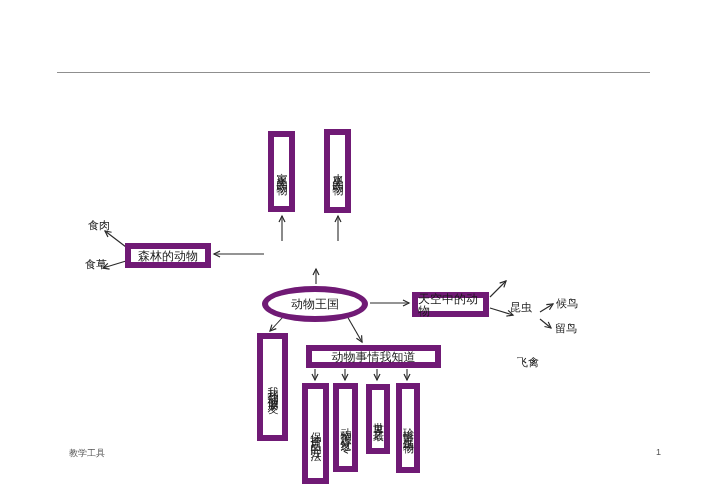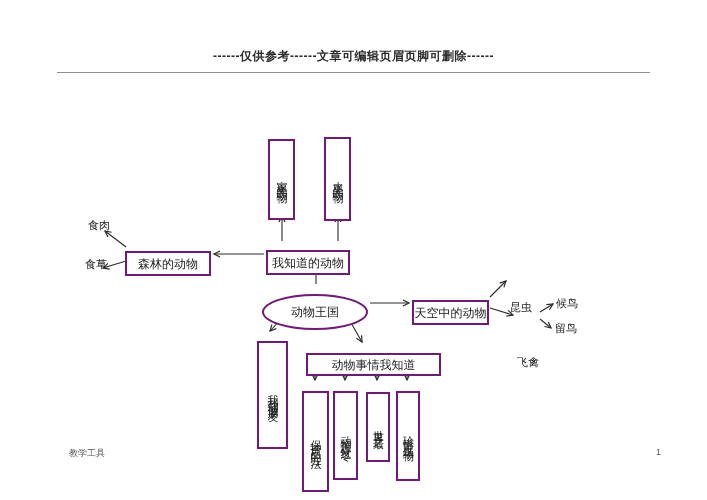--- a/index.html
+++ b/index.html
@@ -12,44 +12,43 @@
     font-size:12px; letter-spacing:0.5px; color:#2a2a2a;
     font-family:"Liberation Sans","DejaVu Sans",sans-serif; font-weight:bold;
   }
   .rule { position:absolute; top:72px; left:57px; width:593px; height:1px; background:#8f8f8f; }
   .doc-title {
     position:absolute; top:82px; left:222px; font-size:14px; font-weight:bold;
     letter-spacing:1px; color:#111;
     font-family:"Liberation Sans","DejaVu Sans",sans-serif;
   }
   .box {
-    position:absolute; border:2px solid #701a75; background:#fff; box-sizing:border-box;
+    position:absolute; border:6px solid #701a75; background:#fff; box-sizing:border-box;
     display:flex; align-items:center; justify-content:center;
-    font-size:12px; color:#1a1a1a; line-height:1;margin-top:8px;
+    font-size:12px; color:#1a1a1a; line-height:1;
   }
   .vbox {
     writing-mode:vertical-rl; text-orientation:upright;
     font-size:11px; letter-spacing:3px; padding:4px 0;
   }
   .ellipse { border-radius:50%; font-size:12px; }
   .lbl { position:absolute; font-size:11px; color:#1a1a1a; line-height:1; }
   .footer-txt {
     position:absolute; top:447px; font-size:9px; color:#555;
     font-family:"Liberation Sans","DejaVu Sans",sans-serif;
     padding-left:12px;
   }
   svg.arrows { position:absolute; left:0; top:0; pointer-events:none; }
   svg.arrows line { stroke:#2a2a2a; stroke-width:1.1; }
 </style>
 </head>
 <body>
 
 <div class="page">
 
-  <div class="hdr-note">------仅供参考------文章可编辑页眉页脚可删除------</div>
   <div class="rule"></div>
 
   <svg class="arrows" width="707" height="500">
     <defs>
       <marker id="ah" markerWidth="10" markerHeight="10" refX="7" refY="4" orient="auto" markerUnits="userSpaceOnUse">
         <path d="M1,1 L7,4 L1,7" fill="none" stroke="#2a2a2a" stroke-width="1.2"></path>
       </marker>
     </defs>
     <line x1="282" y1="241" x2="282" y2="216" marker-end="url(#ah)"></line>
     <line x1="338" y1="241" x2="338" y2="216" marker-end="url(#ah)"></line>
@@ -66,21 +65,20 @@
     <line x1="347" y1="316" x2="362" y2="342" marker-end="url(#ah)"></line>
     <line x1="315" y1="369" x2="315" y2="380" marker-end="url(#ah)"></line>
     <line x1="345" y1="369" x2="345" y2="380" marker-end="url(#ah)"></line>
     <line x1="377" y1="369" x2="377" y2="380" marker-end="url(#ah)"></line>
     <line x1="407" y1="369" x2="407" y2="380" marker-end="url(#ah)"></line>
   </svg>
 
   <div class="box vbox" style="left:268px; top:131px; width:27px; height:81px;">家里的动物</div>
   <div class="box vbox" style="left:324px; top:129px; width:27px; height:84px;">水里的动物</div>
 
-  <div class="box" style="left:266px; top:242px; width:84px; height:25px;">我知道的动物</div>
   <div class="box" style="left:125px; top:243px; width:86px; height:25px;">森林的动物</div>
   <div class="lbl" style="left:88px; top:220px;">食肉</div>
   <div class="lbl" style="left:85px; top:259px;">食草</div>
 
   <div class="box" style="left:412px; top:292px; width:77px; height:25px;">天空中的动物</div>
 
   <div class="box ellipse" style="left:262px; top:286px; width:106px; height:36px;">动物王国</div>
   <div class="lbl" style="left:510px; top:270px;margin-top:32px;">昆虫</div>
   <div class="lbl" style="left:517px; top:309px;margin-top:48px;">飞禽</div>
   <div class="lbl" style="left:556px; top:298px;font-family:Liberation Serif, serif;">候鸟</div>

